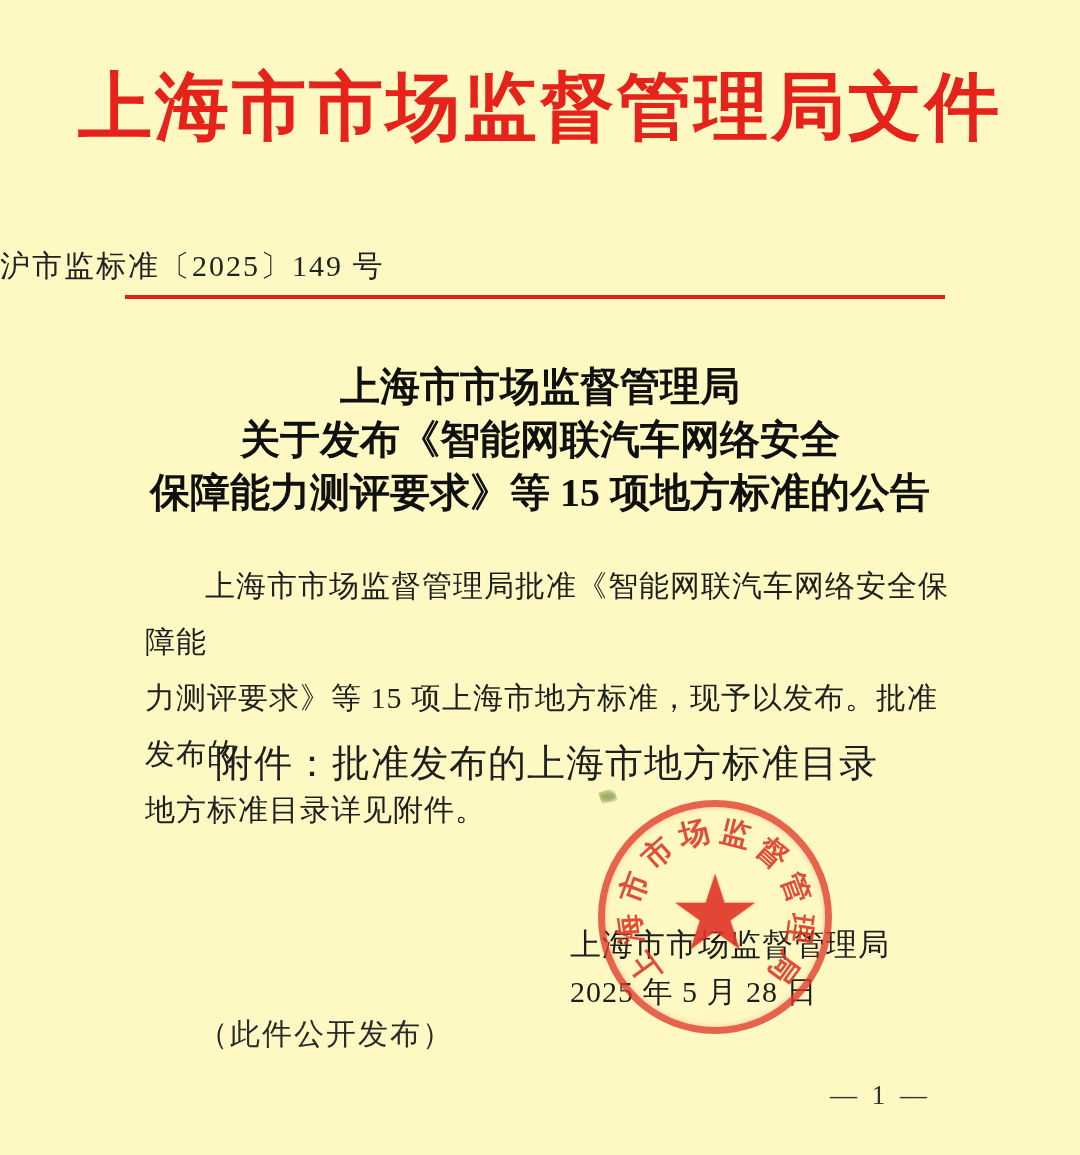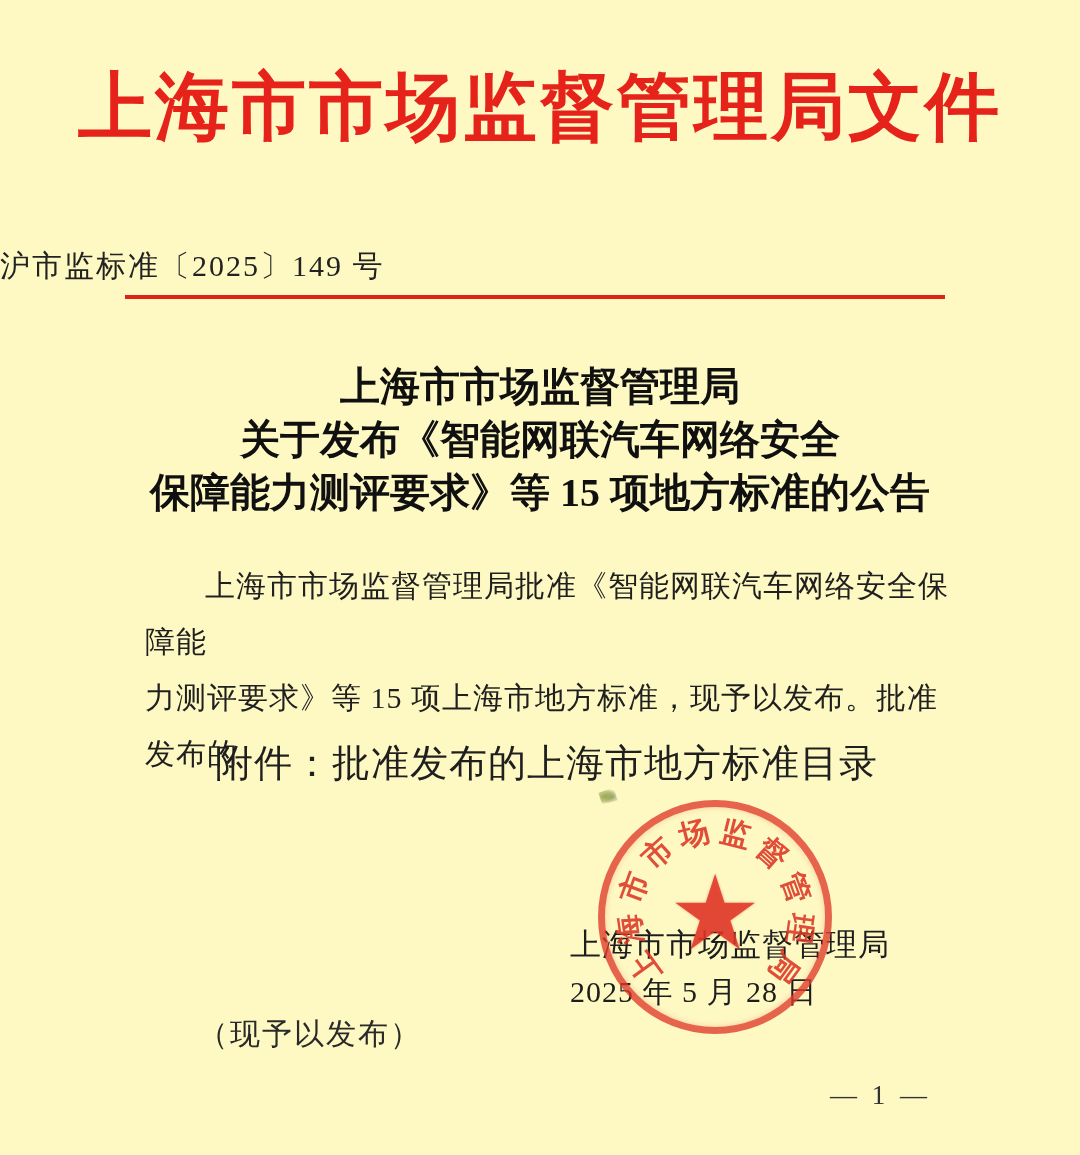--- a/index.html
+++ b/index.html
@@ -190,20 +190,21 @@
 
   <div class="title-block">
     <div>上海市市场监督管理局</div>
     <div>关于发布《智能网联汽车网络安全</div>
     <div>保障能力测评要求》等 15 项地方标准的公告</div>
   </div>
 
   <div class="body-block">
     <div class="body-line-indent">上海市市场监督管理局批准《智能网联汽车网络安全保障能</div>
     <div>力测评要求》等 15 项上海市地方标准，现予以发布。批准发布的</div>
+    <div>地方标准目录详见附件。</div>
   </div>
 
   <div class="attachment-line">附件：批准发布的上海市地方标准目录</div>
 
   <div class="green-speck"></div>
 
   <div class="seal">
     <div class="seal-ring"></div>
     <div class="seal-star">★</div>
     <div class="seal-arc" id="seal-arc">
@@ -217,17 +218,17 @@
         <span style="transform: rotate(70deg) translateY(-86px);">管</span>
         <span style="transform: rotate(98deg) translateY(-86px);">理</span>
         <span style="transform: rotate(126deg) translateY(-86px);">局</span>
       </div>
   </div>
 
   <div class="issuer-line">上海市市场监督管理局</div>
 
   <div class="date-line">2025 年 5 月 28 日</div>
 
-  <div class="public-note">（现予以发布）</div>
+  <div class="public-note">（此件公开发布）</div>
 
   <div class="page-number">— 1 —</div>
 
 </div>
 
 </body></html>

